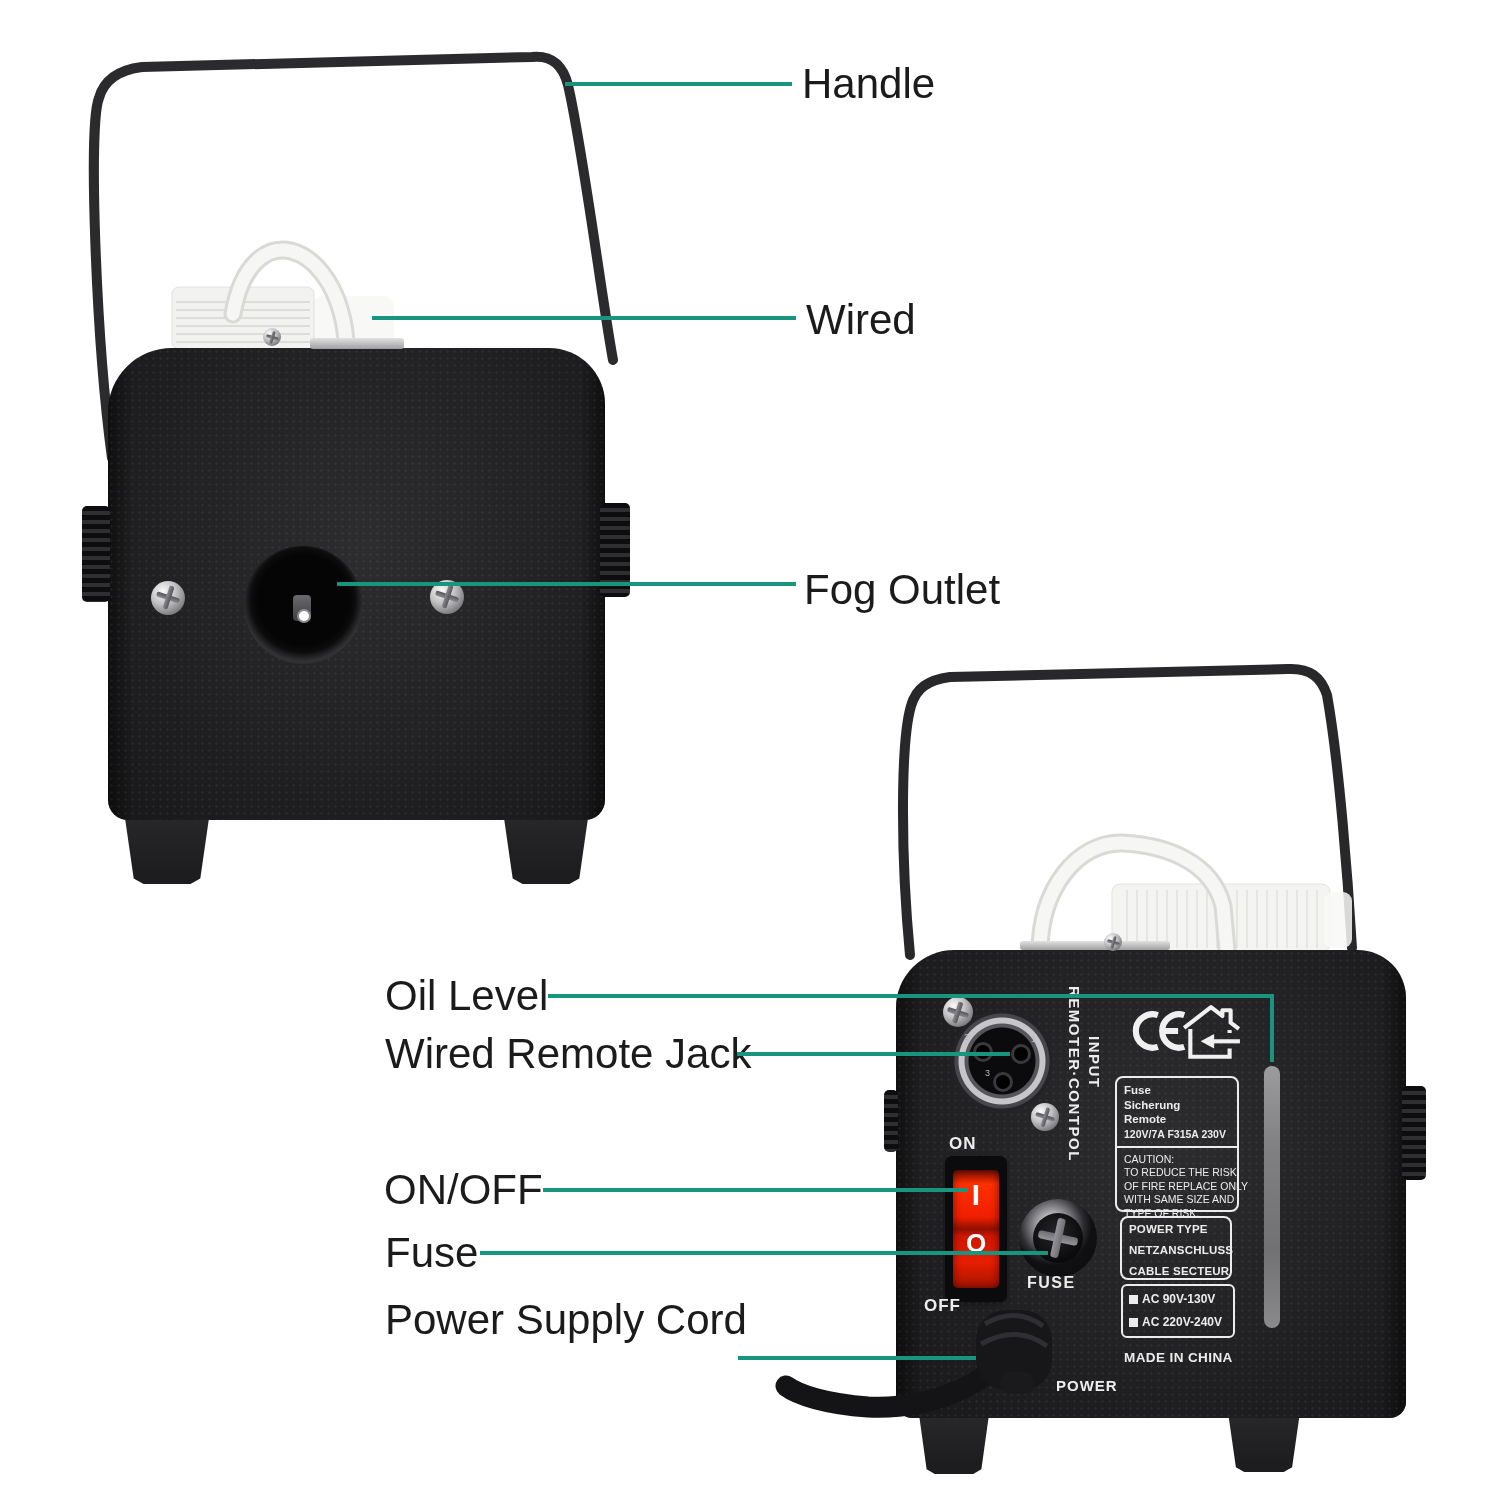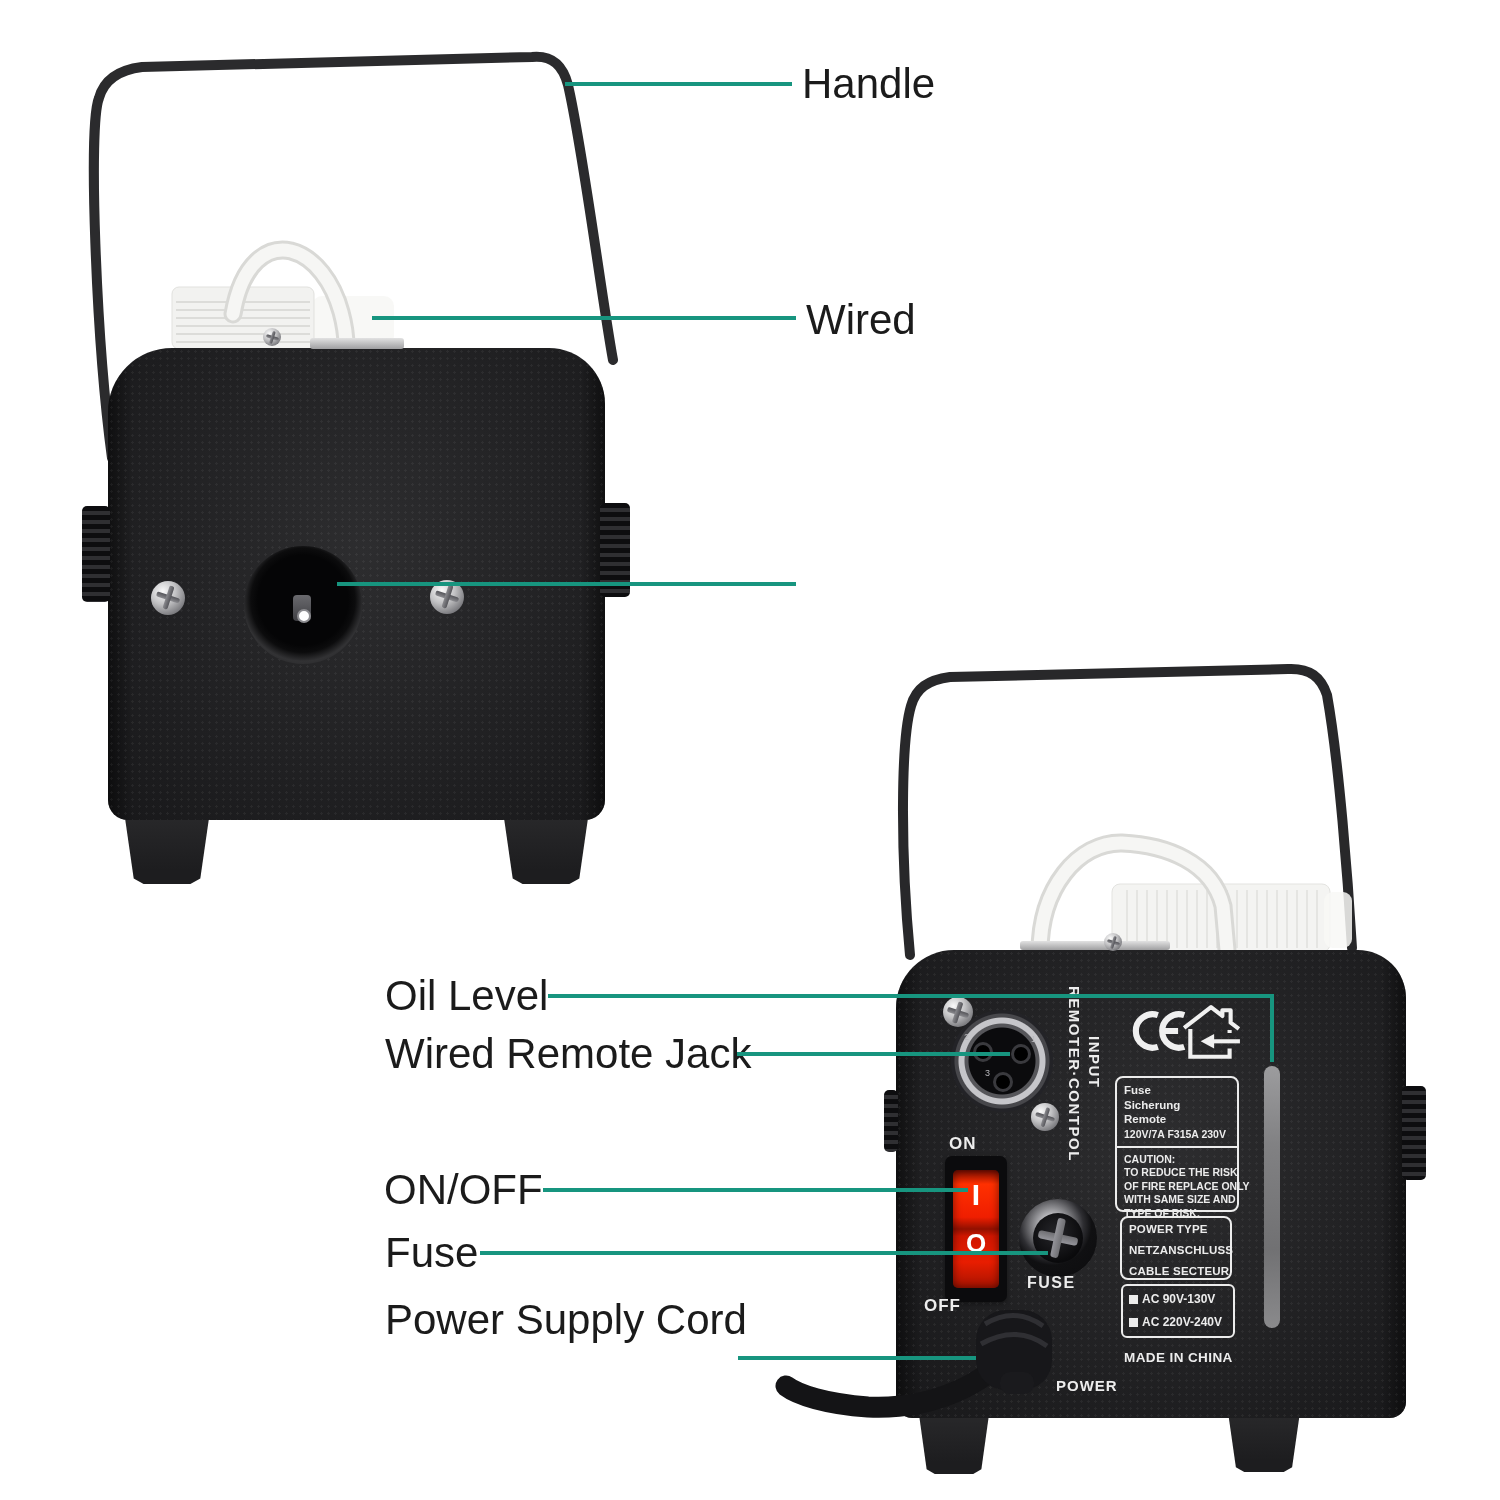--- a/index.html
+++ b/index.html
@@ -53,21 +53,21 @@
       background:linear-gradient(#6f6f73,#94949a);border-radius:3px;transform:rotate(12deg);}
   .fuse-cap::after{transform:rotate(102deg);}
   
   .pnl{position:absolute;color:#ededed;font-weight:700;white-space:nowrap;}
   .vtext{position:absolute;color:#ededed;font-weight:700;writing-mode:vertical-rl;
       font-size:15px;letter-spacing:1.5px;white-space:nowrap;}
   .pbox{position:absolute;border:2px solid #ececec;border-radius:8px;color:#ececec;box-sizing:border-box;}
   .pbox .sec{padding:5px 7px;}
   .pbox .sec + .sec{border-top:2px solid #ececec;}
   .fs-line{font-size:11.5px;line-height:14.5px;font-weight:700;white-space:nowrap;}
-  .ca-line{font-size:10.5px;line-height:13.4px;font-weight:700;white-space:nowrap;}
+  .ca-line{font-size:10.5px;line-height:13.4px;font-weight:400;white-space:nowrap;}
   .pi-line{font-size:11.5px;line-height:21px;font-weight:700;white-space:nowrap;letter-spacing:.2px;}
   .volt-row{display:flex;align-items:center;font-size:12px;line-height:23px;font-weight:700;white-space:nowrap;}
   .volt-sq{display:inline-block;width:9px;height:9px;background:#ececec;margin:0 4px 0 2px;flex:0 0 auto;}
   .oil-slot{position:absolute;border-radius:8px;
       background:linear-gradient(180deg,#9c9c9e,#818183 30%,#717173 70%,#8a8a8c);}
   .ce-house{position:absolute;}
 </style>
 </head>
 <body>
 
@@ -218,20 +218,21 @@
 
     <div class="fuse-holder" style="left:1019px;top:1199px;width:78px;height:78px;">
       <div class="fuse-cap"></div>
     </div>
     <div class="pnl" style="left:1027px;top:1274px;font-size:16px;letter-spacing:1.5px;">FUSE</div>
   </div>
 
   <div class="layer labels">
     <div class="lbl" style="left:802px;top:60px;">Handle</div>
     <div class="lbl" style="left:806px;top:296px;">Wired</div>
+    <div class="lbl" style="left:804px;top:566px;">Fog Outlet</div>
     <div class="lbl" style="left:385px;top:972px;">Oil Level</div>
     <div class="lbl" style="left:385px;top:1030px;">Wired Remote Jack</div>
     <div class="lbl" style="left:384px;top:1166px;">ON/OFF</div>
     <div class="lbl" style="left:385px;top:1229px;">Fuse</div>
     <div class="lbl" style="left:385px;top:1296px;">Power Supply Cord</div>
   </div>
 
   <svg id="svg-over" width="1500" height="1500" viewBox="0 0 1500 1500">
 
     <path d="M738 1358 H990" stroke="#17957f" stroke-width="4" fill="none"></path>

